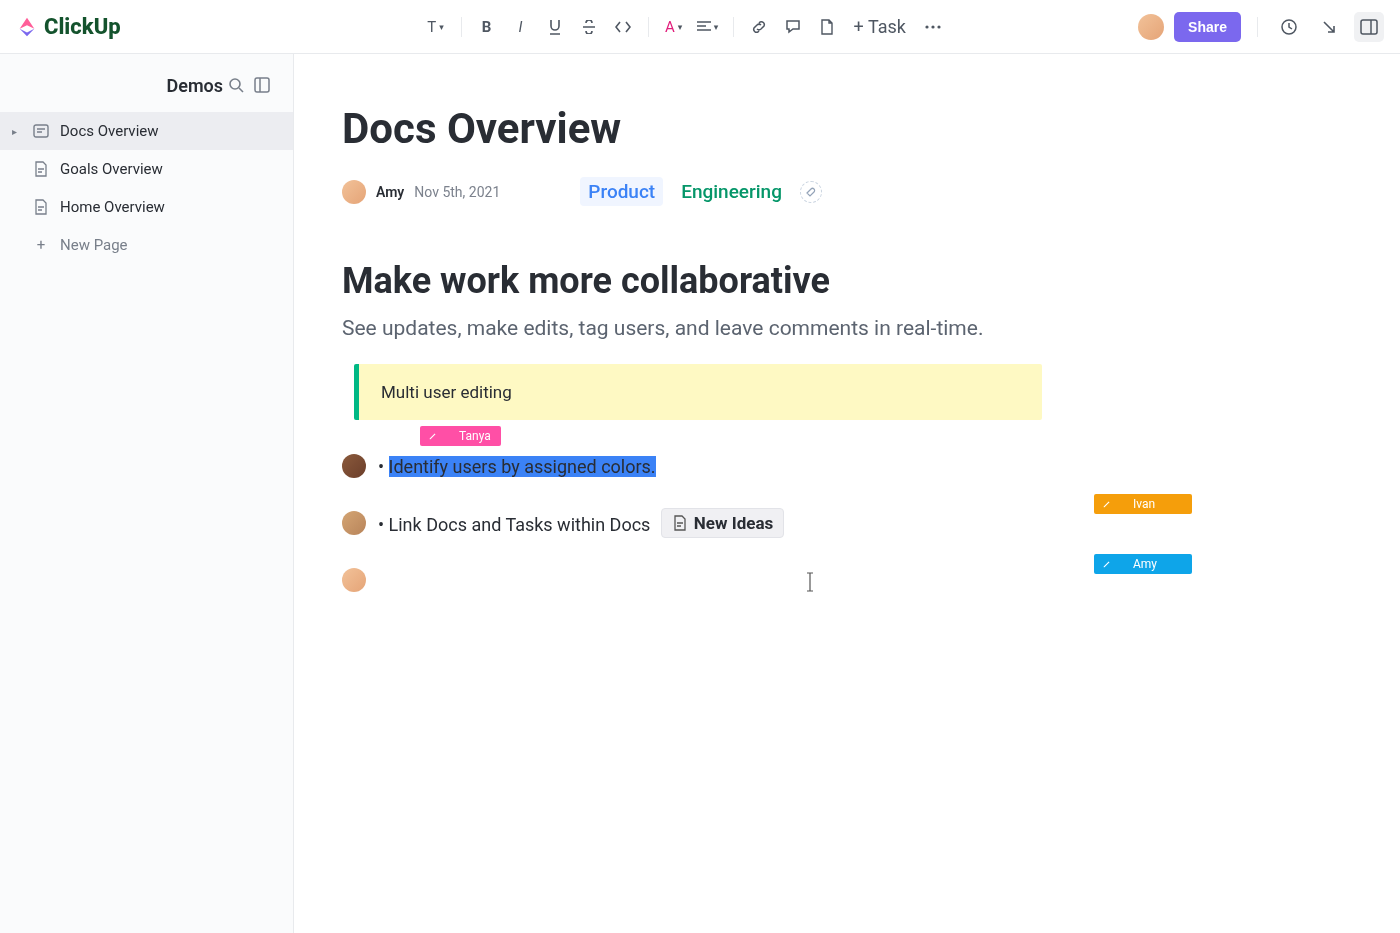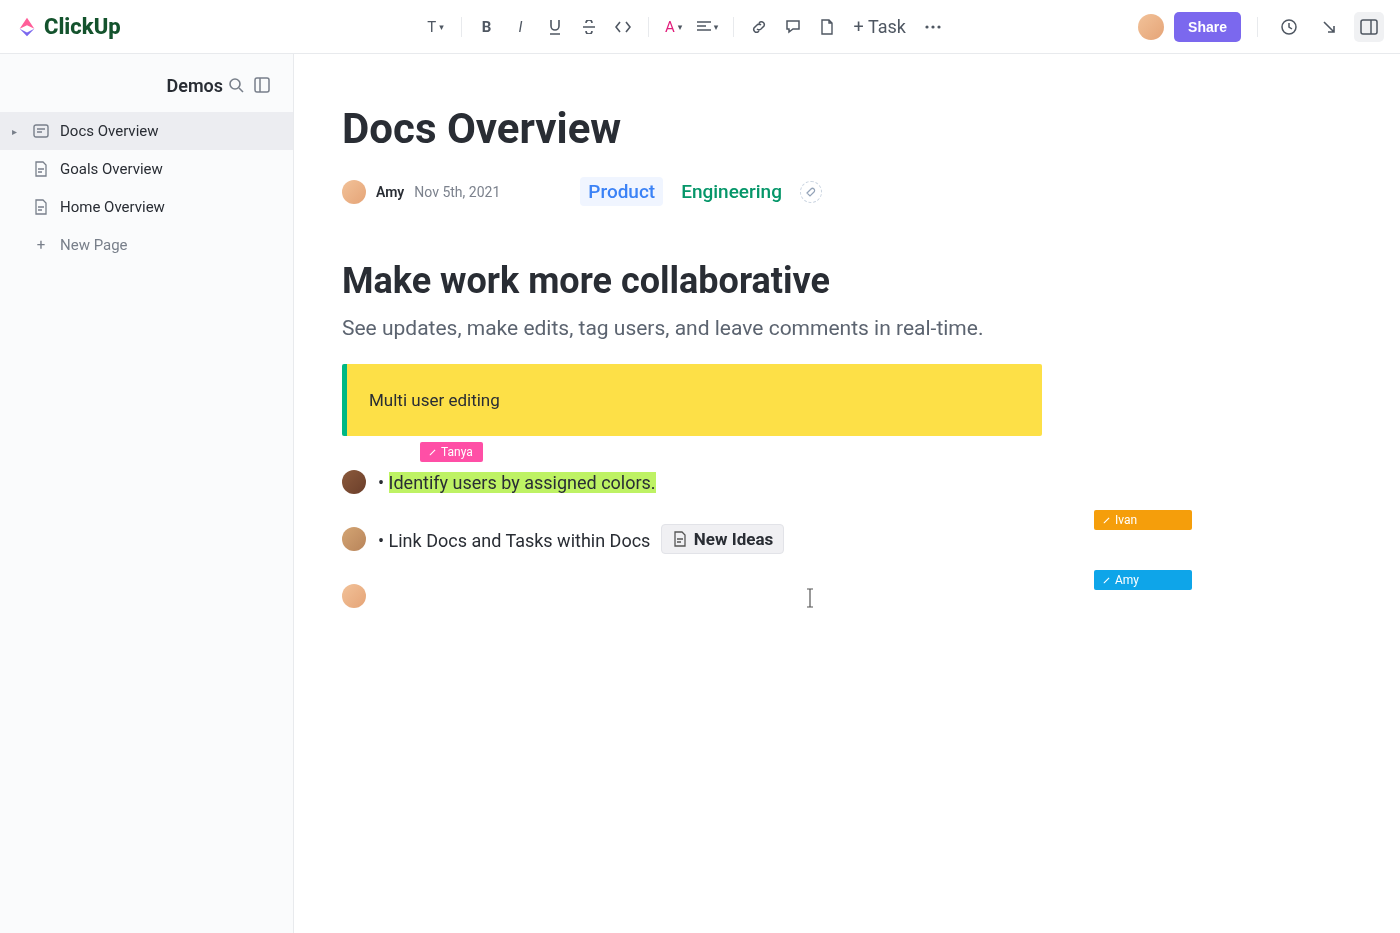--- a/index.html
+++ b/index.html
@@ -38,34 +38,34 @@
 .doc-meta { display: flex; align-items: center; gap: 10px; font-size: 14px; margin-bottom: 54px; }
 .doc-author { font-weight: 600; color: #292D34; }
 .doc-date { color: #7C828D; }
 .tag-pill { padding: 3px 8px; border-radius: 4px; font-size: 19px; font-weight: 500; }
 .tag-product { color: #3B82F6; background: #F0F5FF; }
 .tag-eng { color: #059669; }
 .tag-add { width: 22px; height: 22px; border: 1px dashed #CBD5E1; border-radius: 50%; display: flex; align-items: center; justify-content: center; color: #94A3B8; cursor: pointer; }
 .avatar-xs { width: 24px; height: 24px; border-radius: 50%; background: linear-gradient(135deg,#F2C299,#E5A477); flex-shrink: 0; }
 .h2 { font-size: 36px; font-weight: 700; margin-bottom: 14px; }
 .subtitle { font-size: 21px; color: #5C6470; margin-bottom: 24px; }
-.callout { background: #fde047; border-left: 5px solid #00B884; padding: 26px 22px; font-size: 17px; margin-bottom: 20px; border-radius: 2px; }
+.callout { background: #fef9c3; border-left: 5px solid #00B884; padding: 18px 22px; font-size: 17px; margin-bottom: 20px; border-radius: 2px; margin-left: 12px; }
 
 
 .bullet-row { display: flex; align-items: center; gap: 12px; position: relative; margin-bottom: 18px; }
 .row-avatar { width: 24px; height: 24px; border-radius: 50%; flex-shrink: 0; }
 .av1 { background: linear-gradient(135deg,#8B5A3C,#6B3E2A); }
 .av2 { background: linear-gradient(135deg,#D4A574,#B8845A); }
 .av3 { background: linear-gradient(135deg,#F2C299,#E5A477); }
 .bullet-text { font-size: 18px; color: #292D34; }
-.hl-pink { background: #bef264; }
+.hl-pink { background: #3b82f6; }
 .hl-blue { background: #DBEAFE; }
 .doc-link { display: inline-flex; align-items: center; gap: 6px; background: #F0F0F3; border: 1px solid #E2E3E8; padding: 4px 10px; border-radius: 4px; font-weight: 700; font-size: 17px; margin-left: 6px; }
 .doc-link svg { width: 16px; height: 16px; }
-.user-tag { position: absolute; font-size: 12px; color: #fff; padding: 3px 10px 3px 8px; border-radius: 2px; display: flex; align-items: center; gap: 3px; }
+.user-tag { position: absolute; font-size: 12px; color: #fff; padding: 3px 10px 3px 8px; border-radius: 2px; display: flex; align-items: center; gap: 21px; }
 .user-tag svg { width: 10px; height: 10px; }
 .tag-tanya { background: #FF4FA6; top: -28px; left: 78px; }
 .tag-ivan { background: #F59E0B; right: -150px; top: -14px; width: 98px; }
 .tag-amy { background: #0EA5E9; right: -150px; top: -14px; width: 98px; }
 .cursor-mark { position: absolute; top: 4px; left: 462px; color: #555; }
 </style>
 </head>
 <body>
 
 <div class="header">

